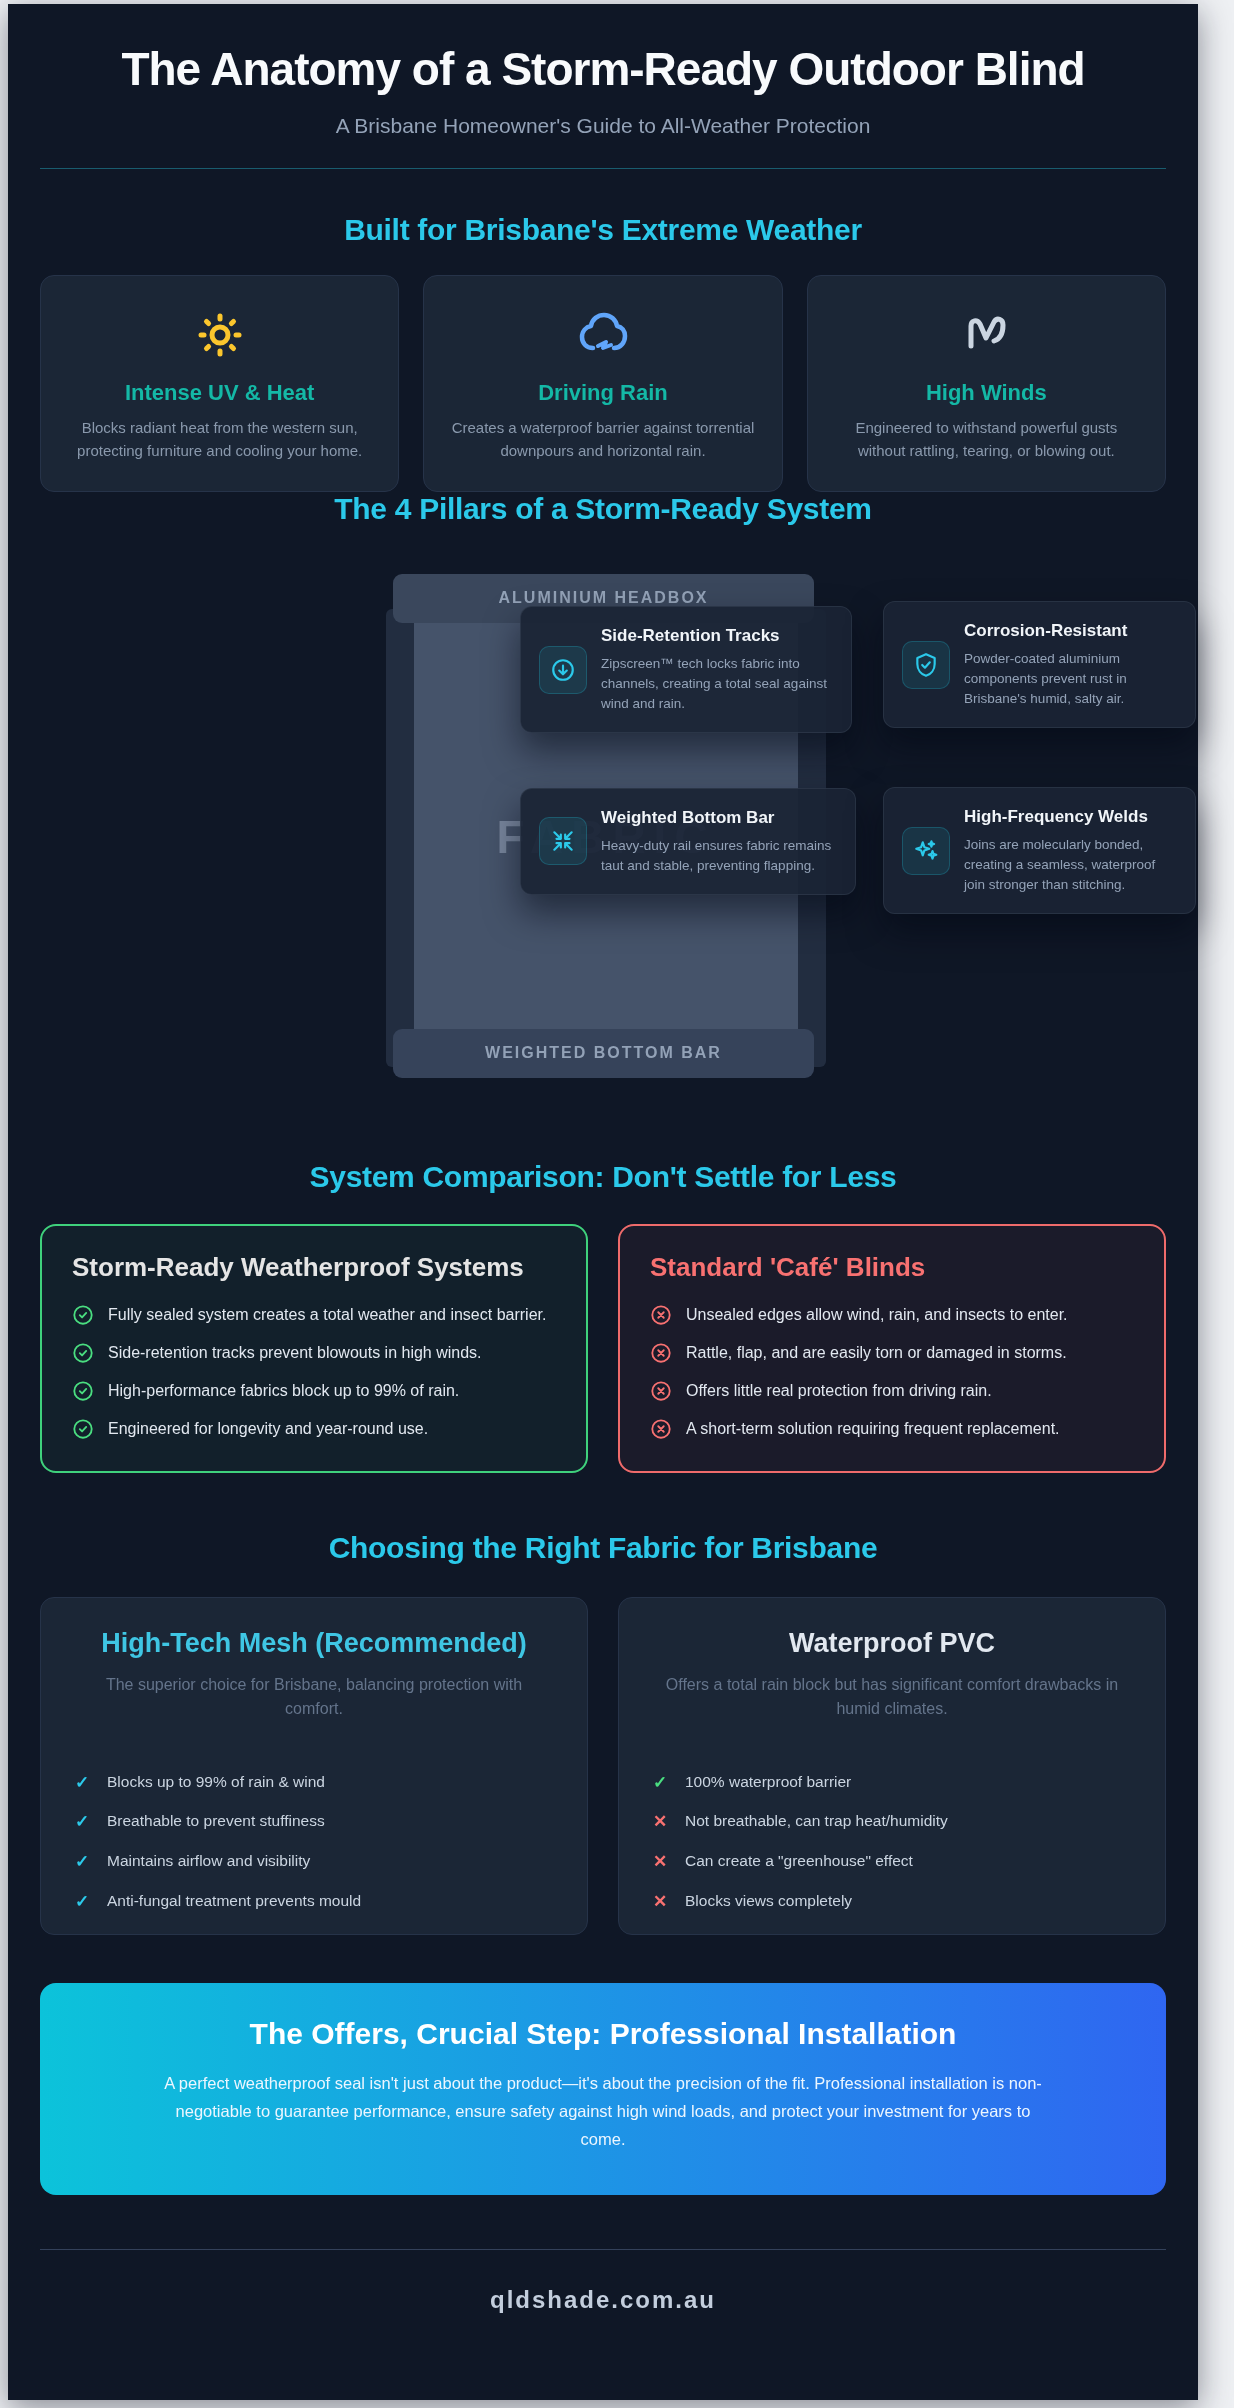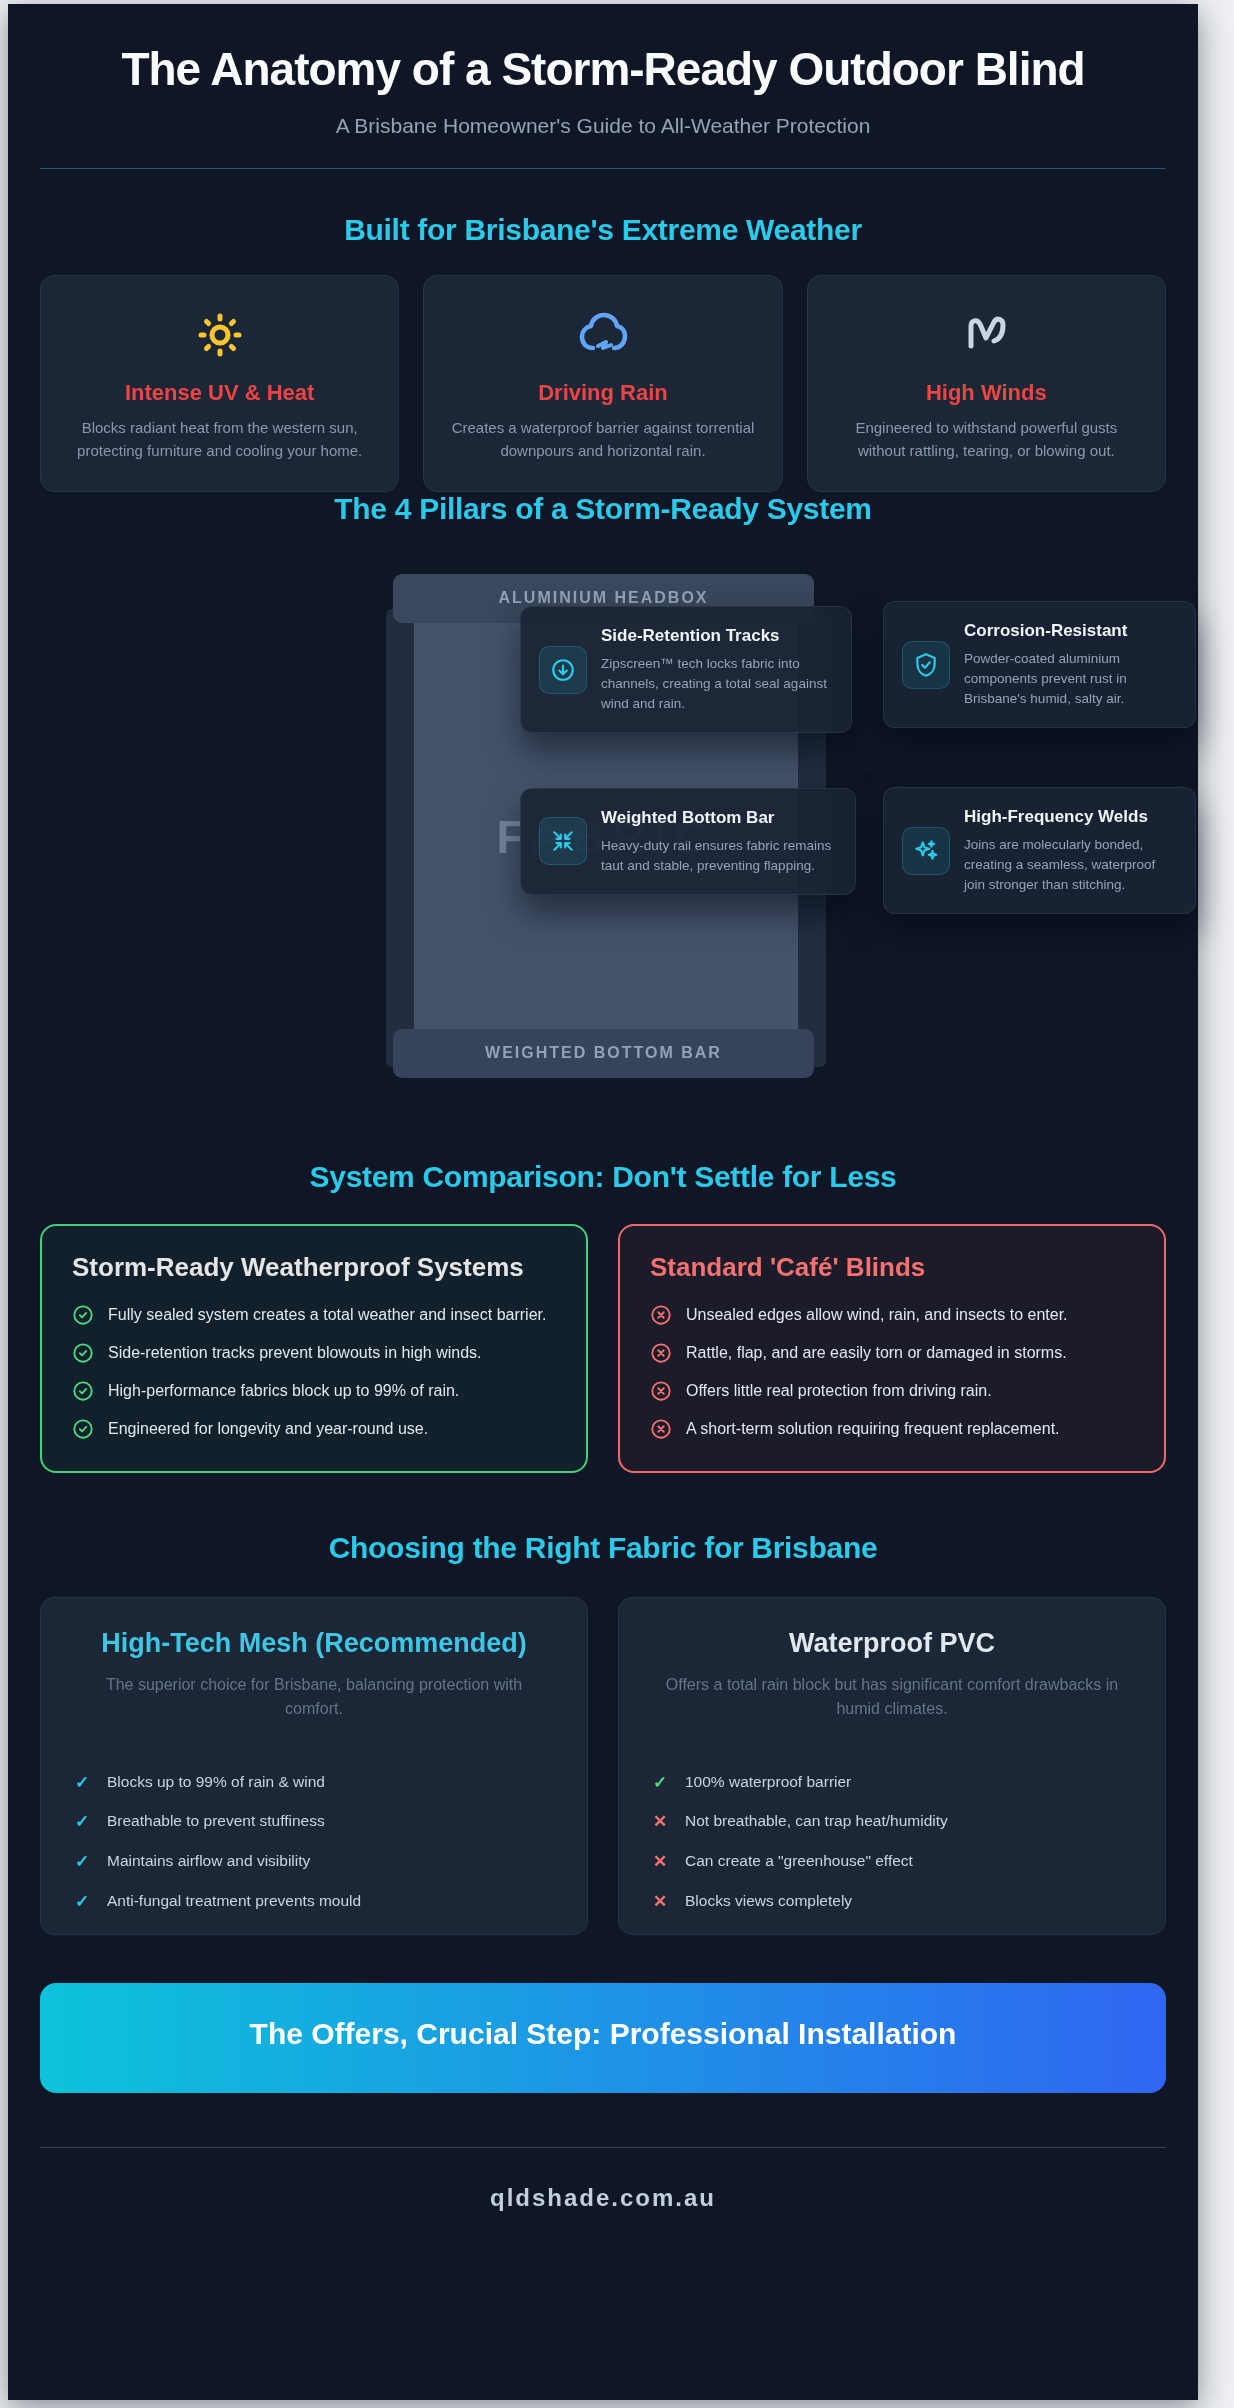--- a/index.html
+++ b/index.html
@@ -25,21 +25,21 @@
     text-align:center; color:#2bc9ea; font-size:30px; font-weight:bold; letter-spacing:-.3px;
   }
 
   
   .weather-grid { display:grid; grid-template-columns:repeat(3,1fr); gap:24px; margin-top:28px; }
   .weather-card {
     background:#1b2636; border:1px solid #263349; border-radius:14px;
     padding:32px 22px 28px; text-align:center;
   }
   .weather-icon { height:54px; display:flex; align-items:center; justify-content:center; }
-  .weather-title { margin-top:18px; font-size:22px; font-weight:bold; color:#ef4444; }
+  .weather-title { margin-top:18px; font-size:22px; font-weight:bold; color:#14b8a6; }
   .weather-text { margin-top:10px; font-size:15px; line-height:1.55; color:#8a99ad; }
 
   
   .pillars-heading { }
   .diagram { position:relative; height:500px; margin-top:44px; }
   .blind-frame {
     position:absolute; left:346px; top:39px; width:440px; height:458px;
     background:#222d40; border-radius:6px;
   }
   .blind-fabric {
@@ -370,18 +370,19 @@
         <li class="fabric-item">
             <span class="glyph red">✕</span>
             <span>Blocks views completely</span>
           </li>
       </ul>
     </div>
   </div>
 
   <div class="cta">
     <div class="cta-title">The Offers, Crucial Step: Professional Installation</div>
+    <div class="cta-body">A perfect weatherproof seal isn't just about the product—it's about the precision of the fit. Professional installation is non-negotiable to guarantee performance, ensure safety against high wind loads, and protect your investment for years to come.</div>
   </div>
 
   <hr class="footer-divider">
   <div class="footer-domain">qldshade.com.au</div>
 
 </div>
 
 </body></html>

